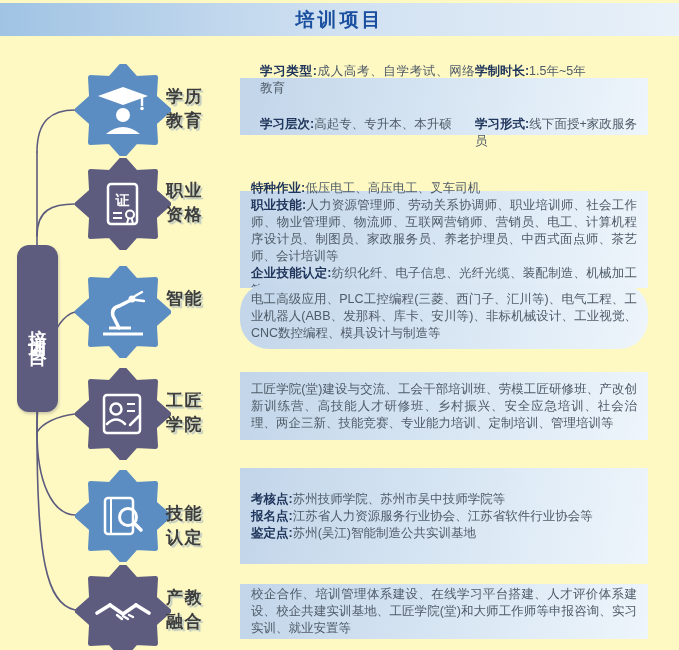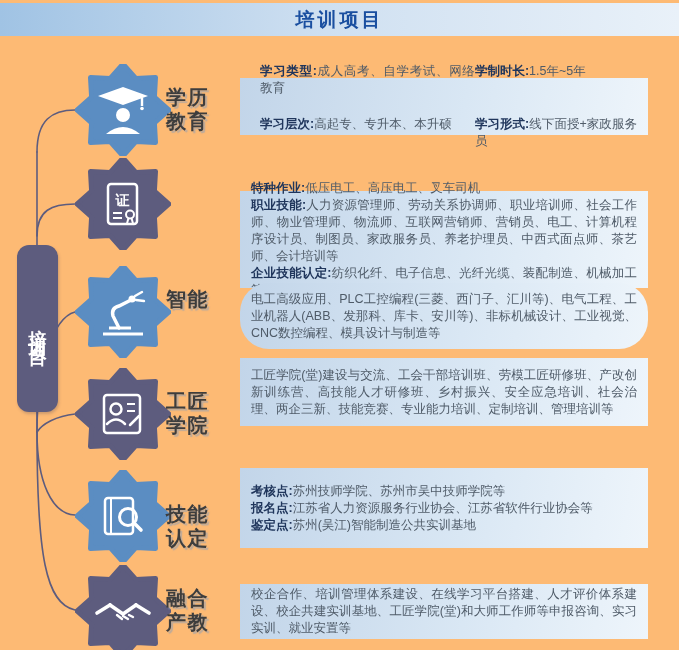--- a/index.html
+++ b/index.html
@@ -1,28 +1,28 @@
 <!DOCTYPE html>
 <html><head>
 <meta charset="utf-8">
 <style>
   html,body{margin:0;padding:0;background:#fff;}
-  .page{position:relative;width:679px;height:650px;background:#fdba74;overflow:hidden;
+  .page{position:relative;width:679px;height:650px;background:#fef9c3;overflow:hidden;
         font-family:"Liberation Sans","DejaVu Sans",sans-serif;}
   .titlebar{position:absolute;left:0;top:3px;width:679px;height:33px;display:flex;
         align-items:center;justify-content:center;
         background:linear-gradient(90deg,#a0c3e4 0%,#cfe0f1 48%,#e9f1f9 100%);}
   .title{font-size:19px;font-weight:bold;color:#1a4fa0;letter-spacing:3px;}
   #connectors{position:absolute;left:0;top:0;z-index:0;}
   .pill{position:absolute;left:17px;top:245px;width:41px;height:167px;background:#5d5c7e;
         border-radius:12px;z-index:2;display:flex;align-items:center;justify-content:center;
         box-shadow:1px 2px 3px rgba(60,60,90,.25);}
   .pill span{writing-mode:vertical-rl;color:#fff;font-size:18px;font-weight:bold;letter-spacing:7px;}
   .star{position:absolute;width:96px;height:92px;left:75px;z-index:1;}
-  .sec-label{position:absolute;left:166px;width:84px;font-size:20px;font-weight:bold;color:#3d3d3d;
+  .sec-label{position:absolute;left:166px;width:84px;font-size:17px;font-weight:bold;color:#3d3d3d;
         line-height:24px;letter-spacing:1.5px;z-index:1;
         text-shadow:2px 2px 1px rgba(130,155,190,.5);}
   .sec-label span{display:block;}
   .box{position:absolute;left:240px;width:408px;box-sizing:border-box;padding:6px 11px;
         background:linear-gradient(100deg,#c2d5e9 0%,#d9e7f4 55%,#eef5fb 100%);
         font-size:12.5px;line-height:17px;color:#4f5b68;text-align:justify;
         display:flex;flex-direction:column;justify-content:center;z-index:1;}
   .box.grid2{display:grid;grid-template-columns:57% 43%;align-content:center;row-gap:19px;padding-left:20px;}
   .bd{font-weight:bold;color:#20365c;}
 </style>
@@ -76,20 +76,22 @@
       <div>
         <div class="star" style="top: 158px;"><svg width="96" height="92" viewBox="0 0 96 92">
             <polygon points="48,0 61,14.6 80.5,13.5 79.4,33 94,46 79.4,59 80.5,78.5 61,77.4 48,92 35,77.4 15.5,78.5 16.6,59 2,46 16.6,33 15.5,13.5 35,14.6" fill="#5d5c7e" stroke="#5d5c7e" stroke-width="5" stroke-linejoin="round"></polygon>
             <rect x="33" y="26" width="29" height="40" rx="3" fill="none" stroke="#fff" stroke-width="2.5"></rect>
             <text x="47.5" y="47" font-size="14" font-weight="bold" fill="#fff" text-anchor="middle">证</text>
             <path d="M38,55 h9 M38,60 h9" stroke="#fff" stroke-width="2" fill="none"></path>
             <circle cx="55" cy="56.5" r="4" fill="none" stroke="#fff" stroke-width="2"></circle>
             <path d="M53.5,60 l-1.5,5.5 M56.5,60 l1.5,5.5" stroke="#fff" stroke-width="2" fill="none"></path>
           </svg></div>
         <div class="sec-label" style="top: 179px;">
+          <span>职业</span>
+          <span>资格</span>
         </div>
         <div class="box" style="top: 151px; height: 97px; margin-top: 40px;">
           <div><span class="bd">特种作业:</span><span>低压电工、高压电工、叉车司机</span></div>
           <div><span class="bd">职业技能:</span><span>人力资源管理师、劳动关系协调师、职业培训师、社会工作师、物业管理师、物流师、互联网营销师、营销员、电工、计算机程序设计员、制图员、家政服务员、养老护理员、中西式面点师、茶艺师、会计培训等</span></div>
           <div><span class="bd">企业技能认定:</span><span>纺织化纤、电子信息、光纤光缆、装配制造、机械加工等</span></div>
         </div>
       </div>
       <div>
         <div class="star" style="top: 266px;"><svg width="96" height="92" viewBox="0 0 96 92">
             <polygon points="48,0 61,14.6 80.5,13.5 79.4,33 94,46 79.4,59 80.5,78.5 61,77.4 48,92 35,77.4 15.5,78.5 16.6,59 2,46 16.6,33 15.5,13.5 35,14.6" fill="#5b8dc2" stroke="#5b8dc2" stroke-width="5" stroke-linejoin="round"></polygon>
@@ -112,51 +114,51 @@
             <rect x="29" y="27" width="36" height="38" rx="3" fill="none" stroke="#fff" stroke-width="2.5"></rect>
             <circle cx="41" cy="41" r="5.5" fill="none" stroke="#fff" stroke-width="2.5"></circle>
             <path d="M32,56 q9,-9 18,0" fill="none" stroke="#fff" stroke-width="2.5" stroke-linecap="round"></path>
             <path d="M52,36 h8 M52,43 h8" stroke="#fff" stroke-width="2" fill="none"></path>
             <path d="M55,57 l9,-9" stroke="#fff" stroke-width="2.5" fill="none" stroke-linecap="round"></path>
           </svg></div>
         <div class="sec-label" style="top: 389px;">
           <span>工匠</span>
           <span>学院</span>
         </div>
-        <div class="box" style="top: 358px; height: 68px;">
+        <div class="box" style="top: 372px; height: 68px;">
           <div><span>工匠学院(堂)建设与交流、工会干部培训班、劳模工匠研修班、产改创新训练营、高技能人才研修班、乡村振兴、安全应急培训、社会治理、两企三新、技能竞赛、专业能力培训、定制培训、管理培训等</span></div>
         </div>
       </div>
       <div>
         <div class="star" style="top: 470px;"><svg width="96" height="92" viewBox="0 0 96 92">
             <polygon points="48,0 61,14.6 80.5,13.5 79.4,33 94,46 79.4,59 80.5,78.5 61,77.4 48,92 35,77.4 15.5,78.5 16.6,59 2,46 16.6,33 15.5,13.5 35,14.6" fill="#5b8dc2" stroke="#5b8dc2" stroke-width="5" stroke-linejoin="round"></polygon>
             <rect x="30" y="28" width="28" height="36" rx="3" fill="none" stroke="#fff" stroke-width="2.5"></rect>
             <path d="M36,28 v36" stroke="#fff" stroke-width="2" fill="none"></path>
             <circle cx="53" cy="47" r="8.5" fill="none" stroke="#fff" stroke-width="3"></circle>
             <path d="M59,53 l7,7" stroke="#fff" stroke-width="3.6" fill="none" stroke-linecap="round"></path>
           </svg></div>
         <div class="sec-label" style="top: 502px;">
           <span>技能</span>
           <span>认定</span>
         </div>
-        <div class="box" style="top: 468px; height: 80px;">
+        <div class="box" style="top: 468px; height: 96px;">
           <div><span class="bd">考核点:</span><span>苏州技师学院、苏州市吴中技师学院等</span></div>
           <div><span class="bd">报名点:</span><span>江苏省人力资源服务行业协会、江苏省软件行业协会等</span></div>
           <div><span class="bd">鉴定点:</span><span>苏州(吴江)智能制造公共实训基地</span></div>
         </div>
       </div>
       <div>
         <div class="star" style="top: 565px;"><svg width="96" height="92" viewBox="0 0 96 92">
             <polygon points="48,0 61,14.6 80.5,13.5 79.4,33 94,46 79.4,59 80.5,78.5 61,77.4 48,92 35,77.4 15.5,78.5 16.6,59 2,46 16.6,33 15.5,13.5 35,14.6" fill="#5d5c7e" stroke="#5d5c7e" stroke-width="5" stroke-linejoin="round"></polygon>
             <path d="M22,48 l13,-8 M74,48 l-13,-8" stroke="#fff" stroke-width="3.6" fill="none" stroke-linecap="round"></path>
             <path d="M35,40 l13,9 13,-9" fill="none" stroke="#fff" stroke-width="3.6" stroke-linecap="round" stroke-linejoin="round"></path>
             <path d="M42,50 l5,4 M48,51 l5,3 M54,50 l4,2" stroke="#fff" stroke-width="2.4" fill="none" stroke-linecap="round"></path>
           </svg></div>
         <div class="sec-label" style="top: 586px;">
+          <span>产教</span>
           <span>融合</span>
-          <span>产教</span>
         </div>
         <div class="box" style="top: 584px; height: 55px; align-items: flex-end;">
           <div><span>校企合作、培训管理体系建设、在线学习平台搭建、人才评价体系建设、校企共建实训基地、工匠学院(堂)和大师工作师等申报咨询、实习实训、就业安置等</span></div>
         </div>
       </div>
     </div>
 </div>
 
 </body></html>

